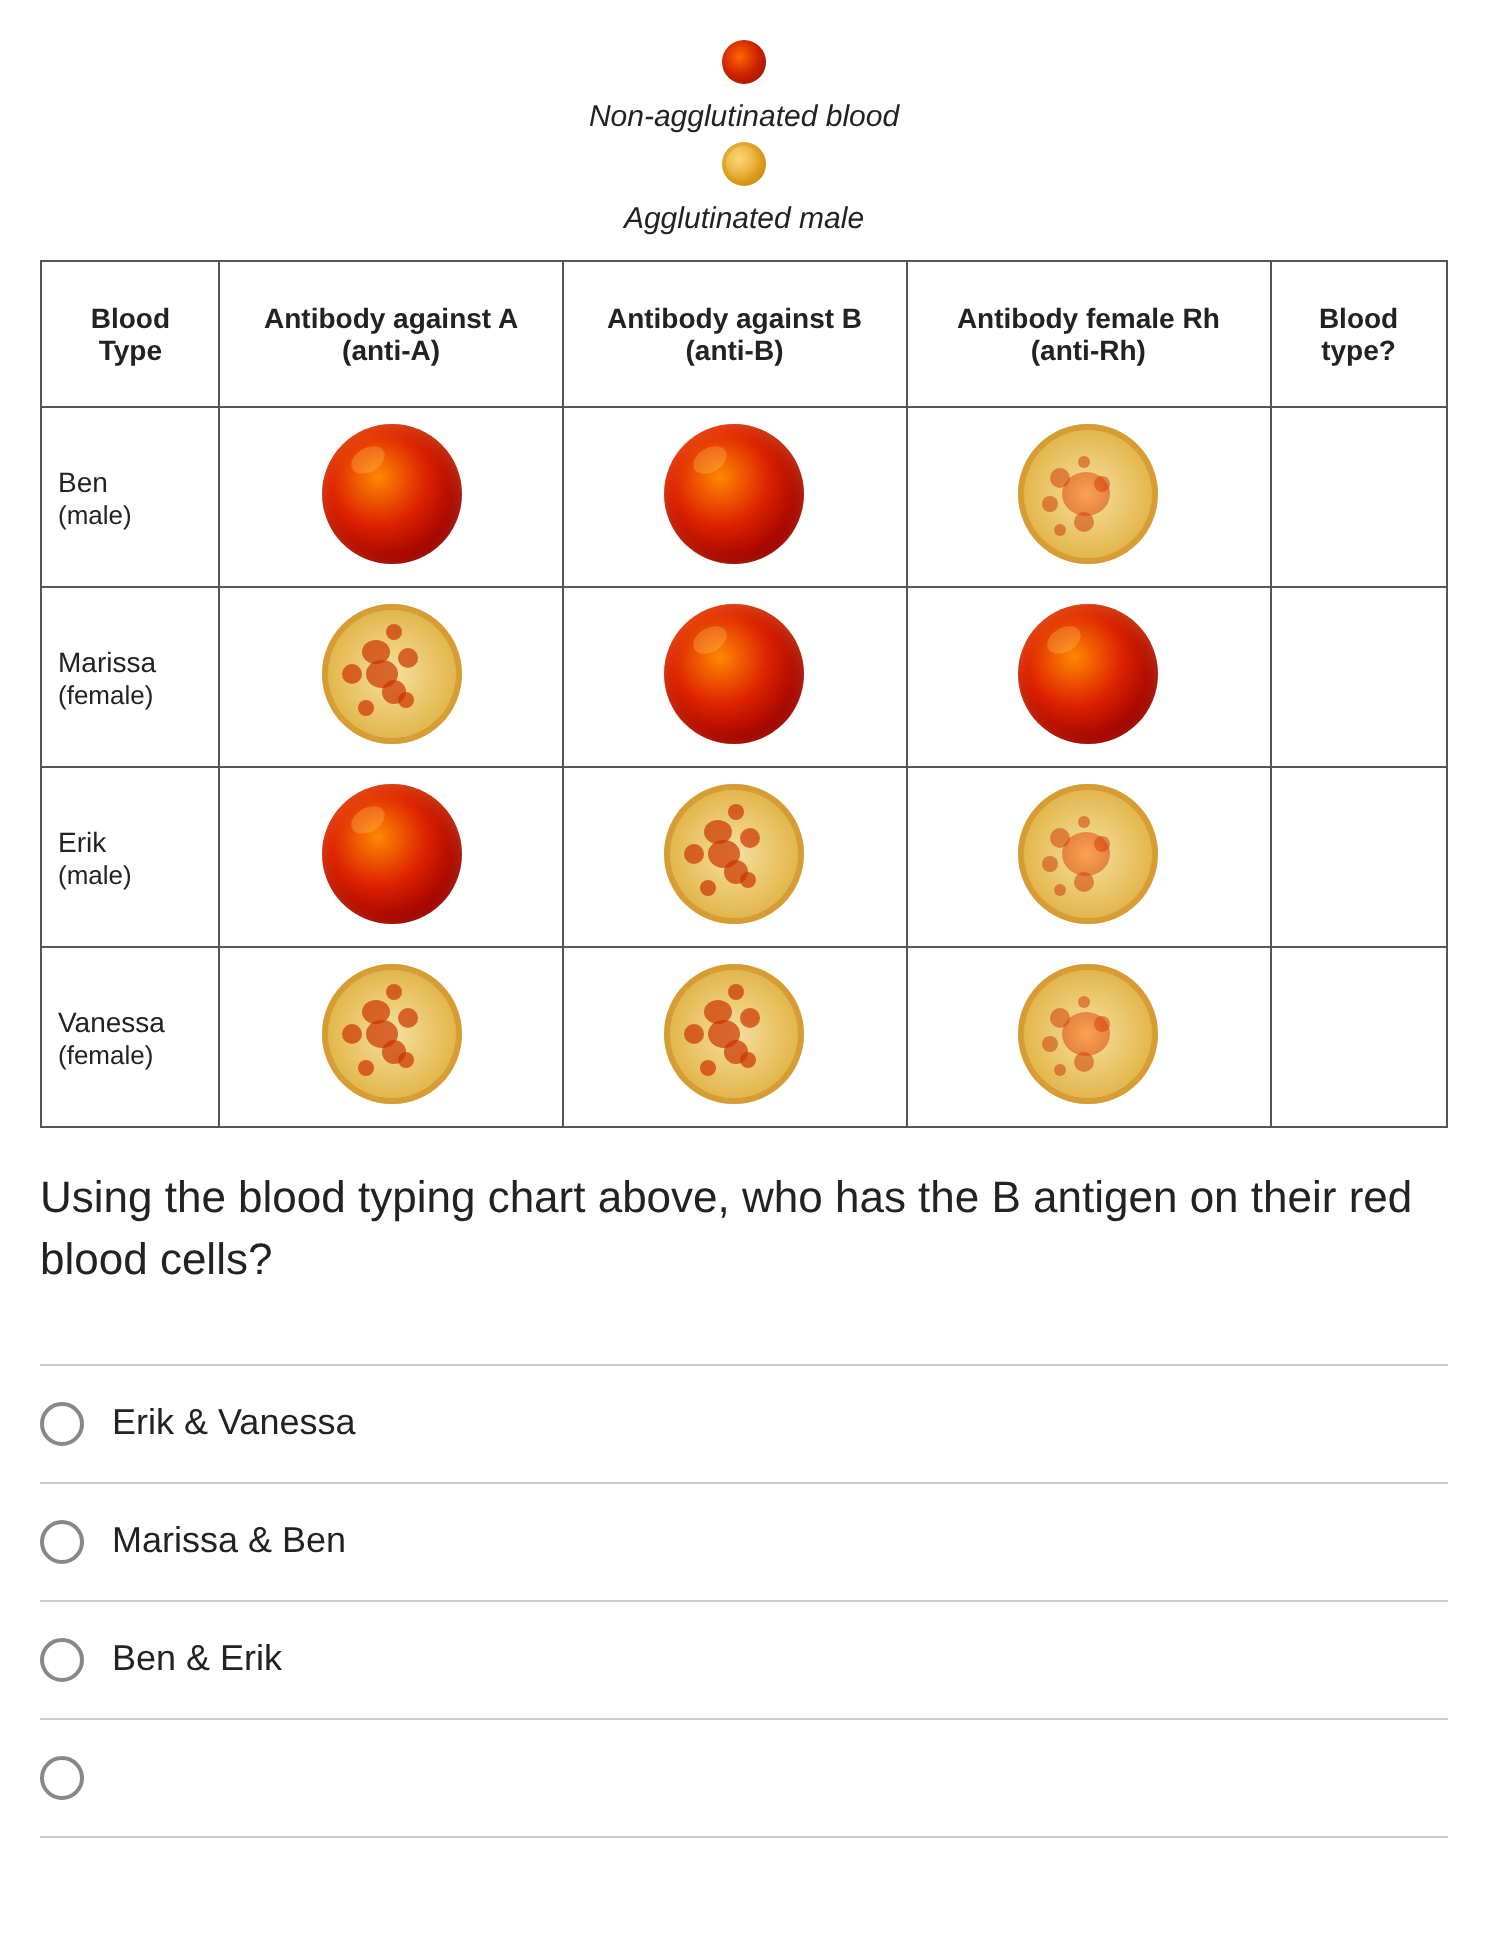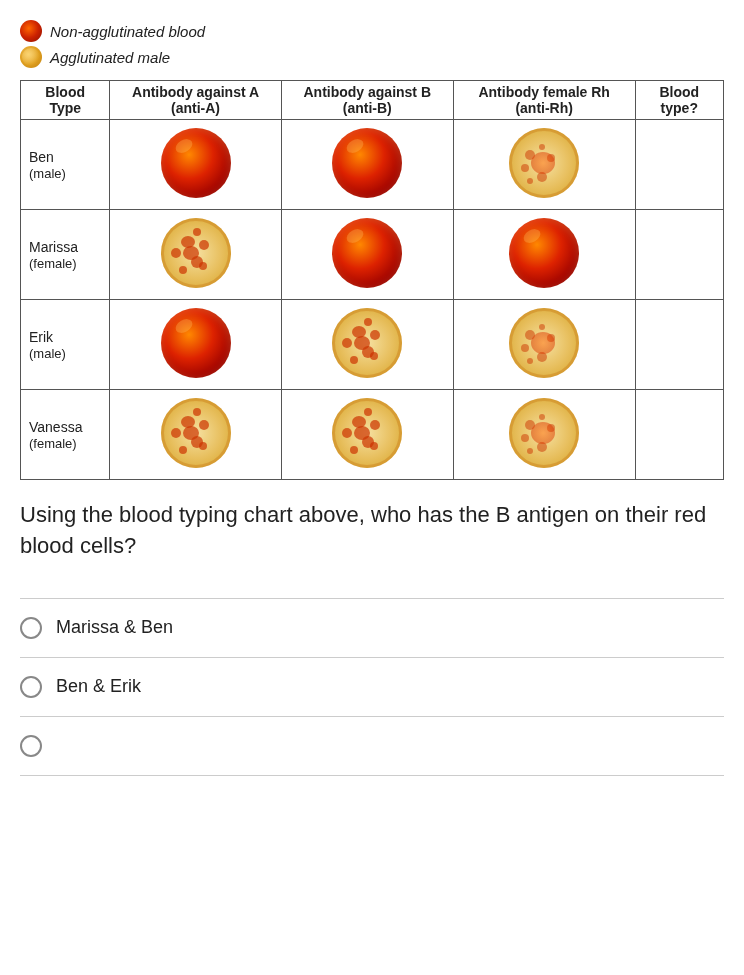--- a/index.html
+++ b/index.html
@@ -15,20 +15,21 @@
     .legend {
       margin-bottom: 12px;
     }
     .legend-item {
       display: flex;
       align-items: center;
       gap: 8px;
       margin-bottom: 4px;
       font-style: italic;
       font-size: 15px;
+      flex-direction: column;
     }
 
     
     .cell-non-agg {
       width: 22px;
       height: 22px;
       border-radius: 50%;
       background: radial-gradient(circle at 40% 38%, #ff6600, #cc2200 50%, #8b1000 100%);
       display: inline-block;
       flex-shrink: 0;
@@ -51,21 +52,21 @@
       background: radial-gradient(circle at 35% 35%, rgba(255,220,120,0.7), transparent 70%);
     }
 
     table {
       border-collapse: collapse;
       width: 100%;
       margin-bottom: 20px;
     }
     th, td {
       border: 1px solid #555;
-      padding: 3px 8px;
+      padding: 20px 8px;
       vertical-align: middle;
       font-size: 14px;
     }
     th {
       background: #fff;
       font-weight: bold;
     }
     td.name-cell {
       font-weight: normal;
       white-space: nowrap;
@@ -198,20 +199,24 @@
         <td class="blood-cell"><div class="blood-drop agg"><div class="speckle" style="top: 18px; left: 20px; width: 14px; height: 12px; opacity: 0.7;"></div><div class="speckle" style="top: 30px; left: 10px; width: 10px; height: 10px; opacity: 0.7;"></div><div class="speckle" style="top: 38px; left: 30px; width: 12px; height: 12px; opacity: 0.7;"></div><div class="speckle" style="top: 22px; left: 38px; width: 10px; height: 10px; opacity: 0.7;"></div><div class="speckle" style="top: 48px; left: 18px; width: 8px; height: 8px; opacity: 0.7;"></div><div class="speckle" style="top: 10px; left: 32px; width: 8px; height: 8px; opacity: 0.7;"></div><div class="speckle" style="top: 44px; left: 38px; width: 8px; height: 8px; opacity: 0.7;"></div><div class="speckle" style="top: 28px; left: 22px; width: 16px; height: 14px; opacity: 0.7;"></div></div></td>
         <td class="blood-cell"><div class="blood-drop agg"><div class="speckle" style="top: 22px; left: 16px; width: 10px; height: 10px; opacity: 0.5;"></div><div class="speckle" style="top: 36px; left: 12px; width: 8px; height: 8px; opacity: 0.5;"></div><div class="speckle" style="top: 44px; left: 28px; width: 10px; height: 10px; opacity: 0.5;"></div><div class="speckle" style="top: 26px; left: 38px; width: 8px; height: 8px; opacity: 0.5;"></div><div class="speckle" style="top: 16px; left: 30px; width: 6px; height: 6px; opacity: 0.5;"></div><div class="speckle" style="top: 50px; left: 18px; width: 6px; height: 6px; opacity: 0.5;"></div><div style="position: absolute; top: 24px; left: 22px; width: 24px; height: 22px; border-radius: 50%; background: radial-gradient(circle, rgb(255, 102, 0), rgb(204, 34, 0)); opacity: 0.5;"></div></div></td>
         <td></td>
       </tr>
     </tbody>
 </table>
 
 <div class="question-text">Using the blood typing chart above, who has the B antigen on their red blood cells?</div>
 
 <ul class="options-list" id="options-list">
+<li class="option-item">
+      <span class="radio-circle"></span>
+      <span>Erik &amp; Vanessa</span>
+    </li>
     <li class="option-item">
       <span class="radio-circle"></span>
       <span>Marissa &amp; Ben</span>
     </li>
     <li class="option-item">
       <span class="radio-circle"></span>
       <span>Ben &amp; Erik</span>
     </li>
     <li class="option-item">
       <span class="radio-circle"></span>

